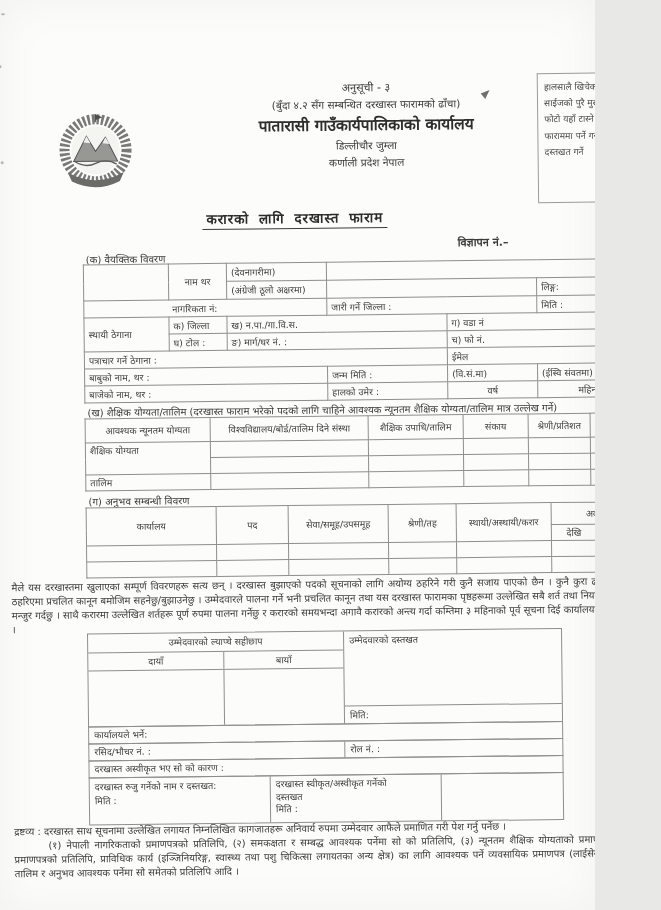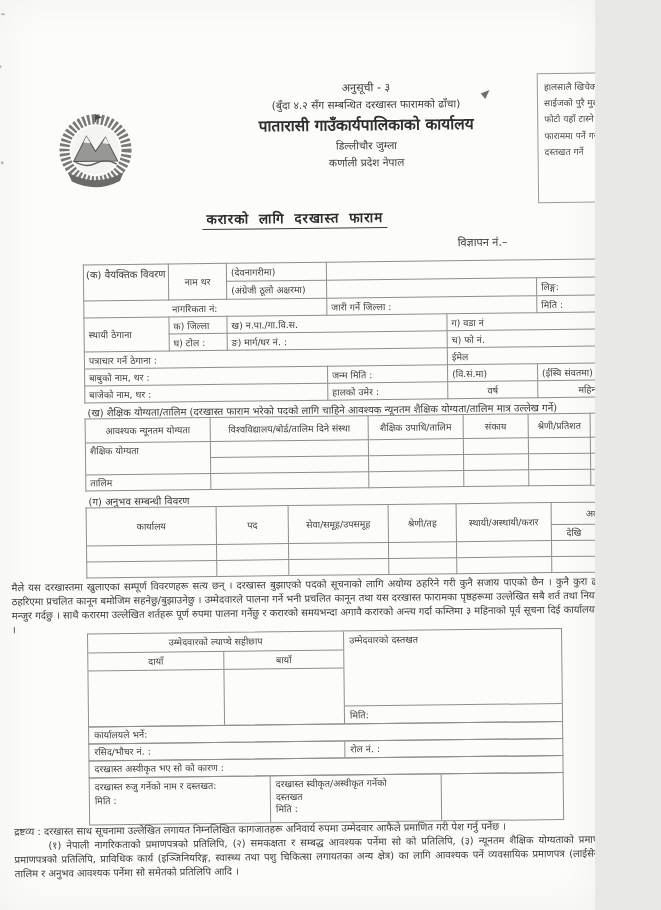--- a/index.html
+++ b/index.html
@@ -16,21 +16,21 @@
   .photo-box{position:absolute;left:541px;top:76px;width:100px;height:118px;border:1px solid #9a9a9a;
              padding:5px 6px;font-size:9px;line-height:1.8;color:#4a4a4a;background:#fcfcfa;}
   .logo{position:absolute;left:58px;top:104px;width:82px;height:96px;}
   .scan-arrow{position:absolute;left:486px;top:92px;width:0;height:0;border-left:9px solid #4a4a4a;
               border-top:3px solid transparent;border-bottom:4px solid transparent;transform:rotate(-40deg);opacity:.8;}
   .speck{position:absolute;background:#8a8a8a;border-radius:50%;opacity:.6;}
   
   .form-title{position:absolute;left:0;top:208px;width:100%;text-align:center;}
   .form-title span{font-size:13.5px;font-weight:bold;color:#2c2c2c;border-bottom:1.5px solid #3c3c3c;
                    padding:0 4px 2px;letter-spacing:1px;word-spacing:4px;}
-  .advert{position:absolute;left:460px;top:236px;font-size:11px;font-weight:normal;}
+  .advert{position:absolute;left:460px;top:236px;font-size:11px;font-weight:bold;}
   .sec{position:absolute;font-size:10px;color:#3a3a3a;}
   
   table.t{border-collapse:collapse;table-layout:fixed;position:absolute;background:transparent;}
   table.t td,table.t th{border:1px solid #8e8e8c;font-size:9.3px;font-weight:normal;color:#3c3c3c;
         padding:1px 4px;vertical-align:middle;text-align:left;overflow:hidden;white-space:nowrap;}
   table.t th{text-align:center;}
   .pad-l{padding-left:88px !important;}
   .ctr{text-align:center !important;}
   .wrap{white-space:normal !important;line-height:1.25;}
   
@@ -96,21 +96,21 @@
 
   <div class="photo-box">
     <span>हालसालै खिचेको पासपोर्ट साईजको पुरै मुखाकृति देखिने फोटो यहाँ टास्ने र फोटो र फाराममा पर्ने गरी उम्मेदवारले दस्तखत गर्ने</span>
   </div>
 
   <div class="form-title">
     <span>करारको लागि दरखास्त फाराम</span>
   </div>
   <div class="advert">विज्ञापन नं.–</div>
 
-  <div class="sec" style="left:88px;top:265px;">(क) वैयक्तिक विवरण</div>
+  <div class="sec" style="left:88px;top:250px;">(क) वैयक्तिक विवरण</div>
 
   <table class="t" style="left:85px;top:262px;width:555px;">
     <colgroup>
           <col style="width:85px">
           <col style="width:58px">
           <col style="width:100px">
           <col style="width:120px">
           <col style="width:90px">
           <col style="width:102px">
         </colgroup>

